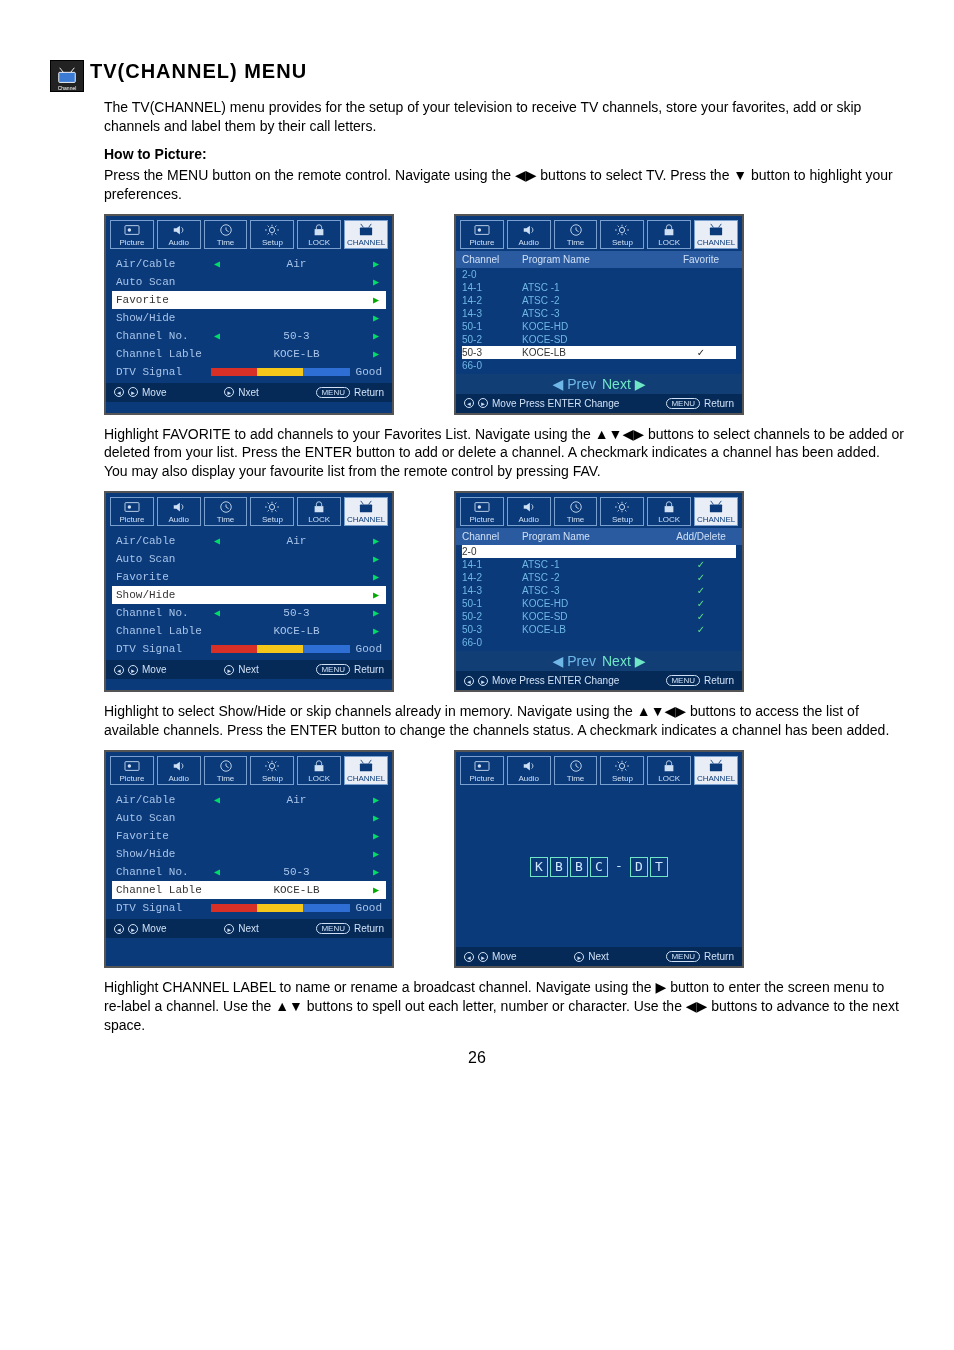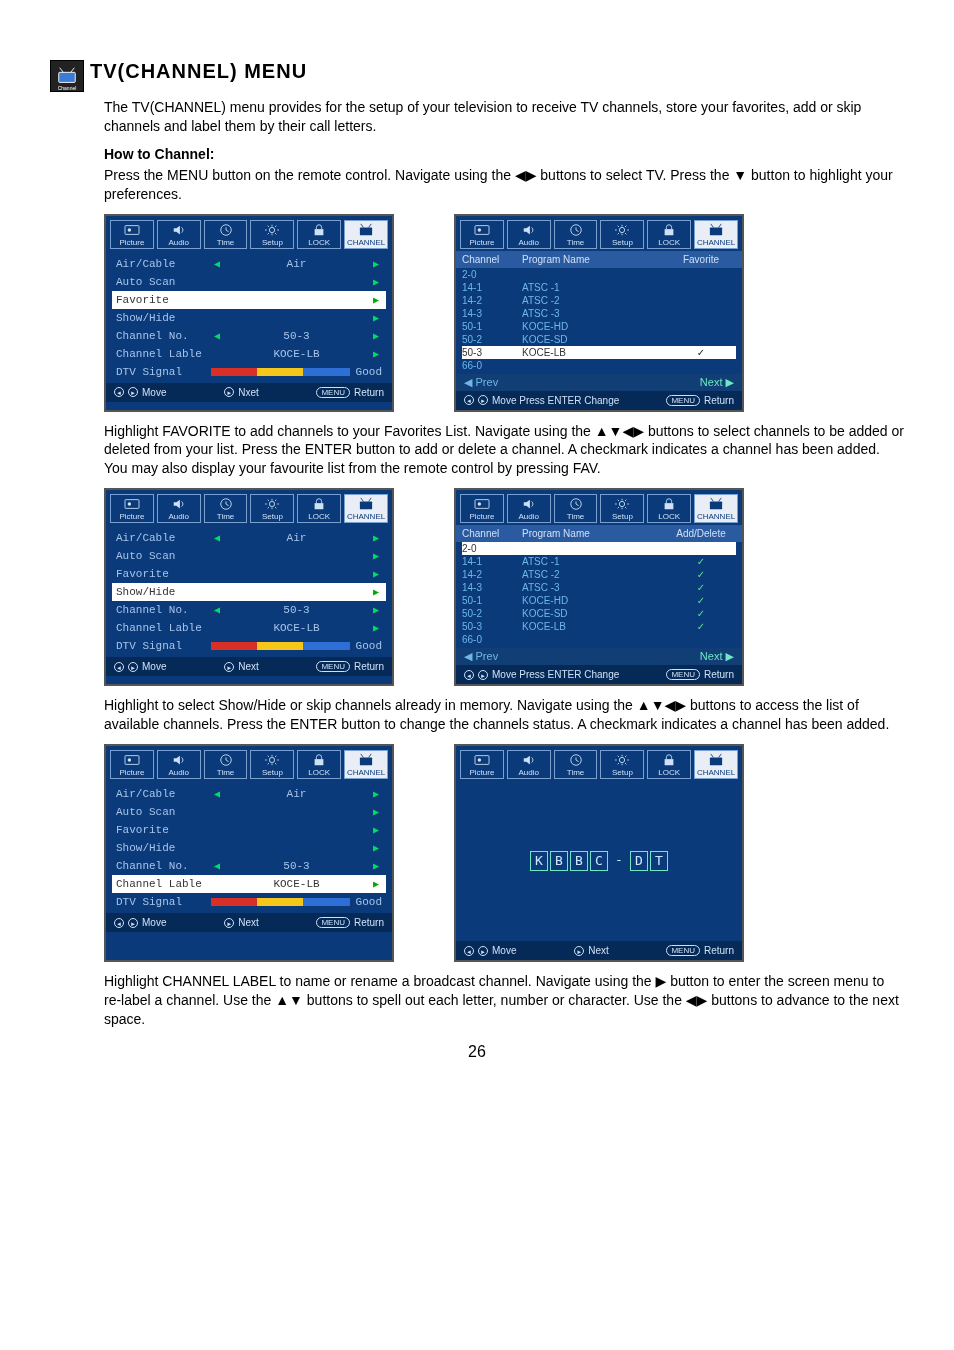--- a/index.html
+++ b/index.html
@@ -118,21 +118,21 @@
   
   .listhdr {
     display:flex; padding:3px 6px; background:#2a5aa0; color:#cfe0f5; font-size:10px;
   }
   .listhdr .c1{flex:0 0 60px;} .listhdr .c2{flex:1;} .listhdr .c3{flex:0 0 70px; text-align:center;}
   .listbody { padding:0 6px 2px 6px; }
   .lr { display:flex; padding:1px 0; color:#6fb7e6; font-size:10px; }
   .lr .c1{flex:0 0 60px;} .lr .c2{flex:1;} .lr .c3{flex:0 0 70px; text-align:center; color:#5fe08a;}
   .lr.hl { background:#fff; color:#333; }
   .lr.hl .c3 { color:#222; }
-  .pvnx { display:flex; justify-content:space-between; padding:2px 8px; font-size:11px; color:#6fb7e6; background:#123e76;gap:6px;}
+  .pvnx { display:flex; justify-content:center; padding:2px 8px; font-size:14px; color:#6fb7e6; background:#123e76;gap:6px;}
   .pvnx .nx{ color:#6fe6c6; }
 
   
   .label-edit {
     height:160px; display:flex; align-items:center; justify-content:center;
   }
   .boxes { display:flex; gap:2px; }
   .boxes .ch {
     width:18px; height:20px; border:1px solid #6fe6c6;
     text-align:center; line-height:18px; font-size:13px; color:#cfe8ff;
@@ -154,21 +154,21 @@
           <rect x="3" y="5" width="18" height="11" rx="1" fill="#3b7bd4" stroke="#fff" stroke-width="1"></rect>
           <line x1="8" y1="5" x2="4" y2="0" stroke="#fff"></line>
           <line x1="16" y1="5" x2="20" y2="0" stroke="#fff"></line>
         </svg>
       <span class="lab">Channel</span>
     </div>
     <h2>TV(CHANNEL) MENU</h2>
   </div>
 
   <p class="body-text">The TV(CHANNEL) menu provides for the setup of your television to receive TV channels, store your favorites, add or skip channels and label them by their call letters.</p>
-  <p class="subhead">How to Channel:</p>
+  <p class="subhead">How to Picture:</p>
   <p class="body-text">Press the MENU button on the remote control. Navigate using the ◀▶ buttons to select TV. Press the ▼ button to highlight your preferences.</p>
 
   <div class="row-panels">
     <div class="osd" id="osdA">
         <div class="tabs">
           <div class="tab">
             <svg class="ti" viewBox="0 0 20 16">
               <rect x="2" y="3" width="16" height="10" rx="1" fill="none" stroke="currentColor"></rect>
               <circle cx="7" cy="8" r="2" fill="currentColor"></circle>
             </svg>

